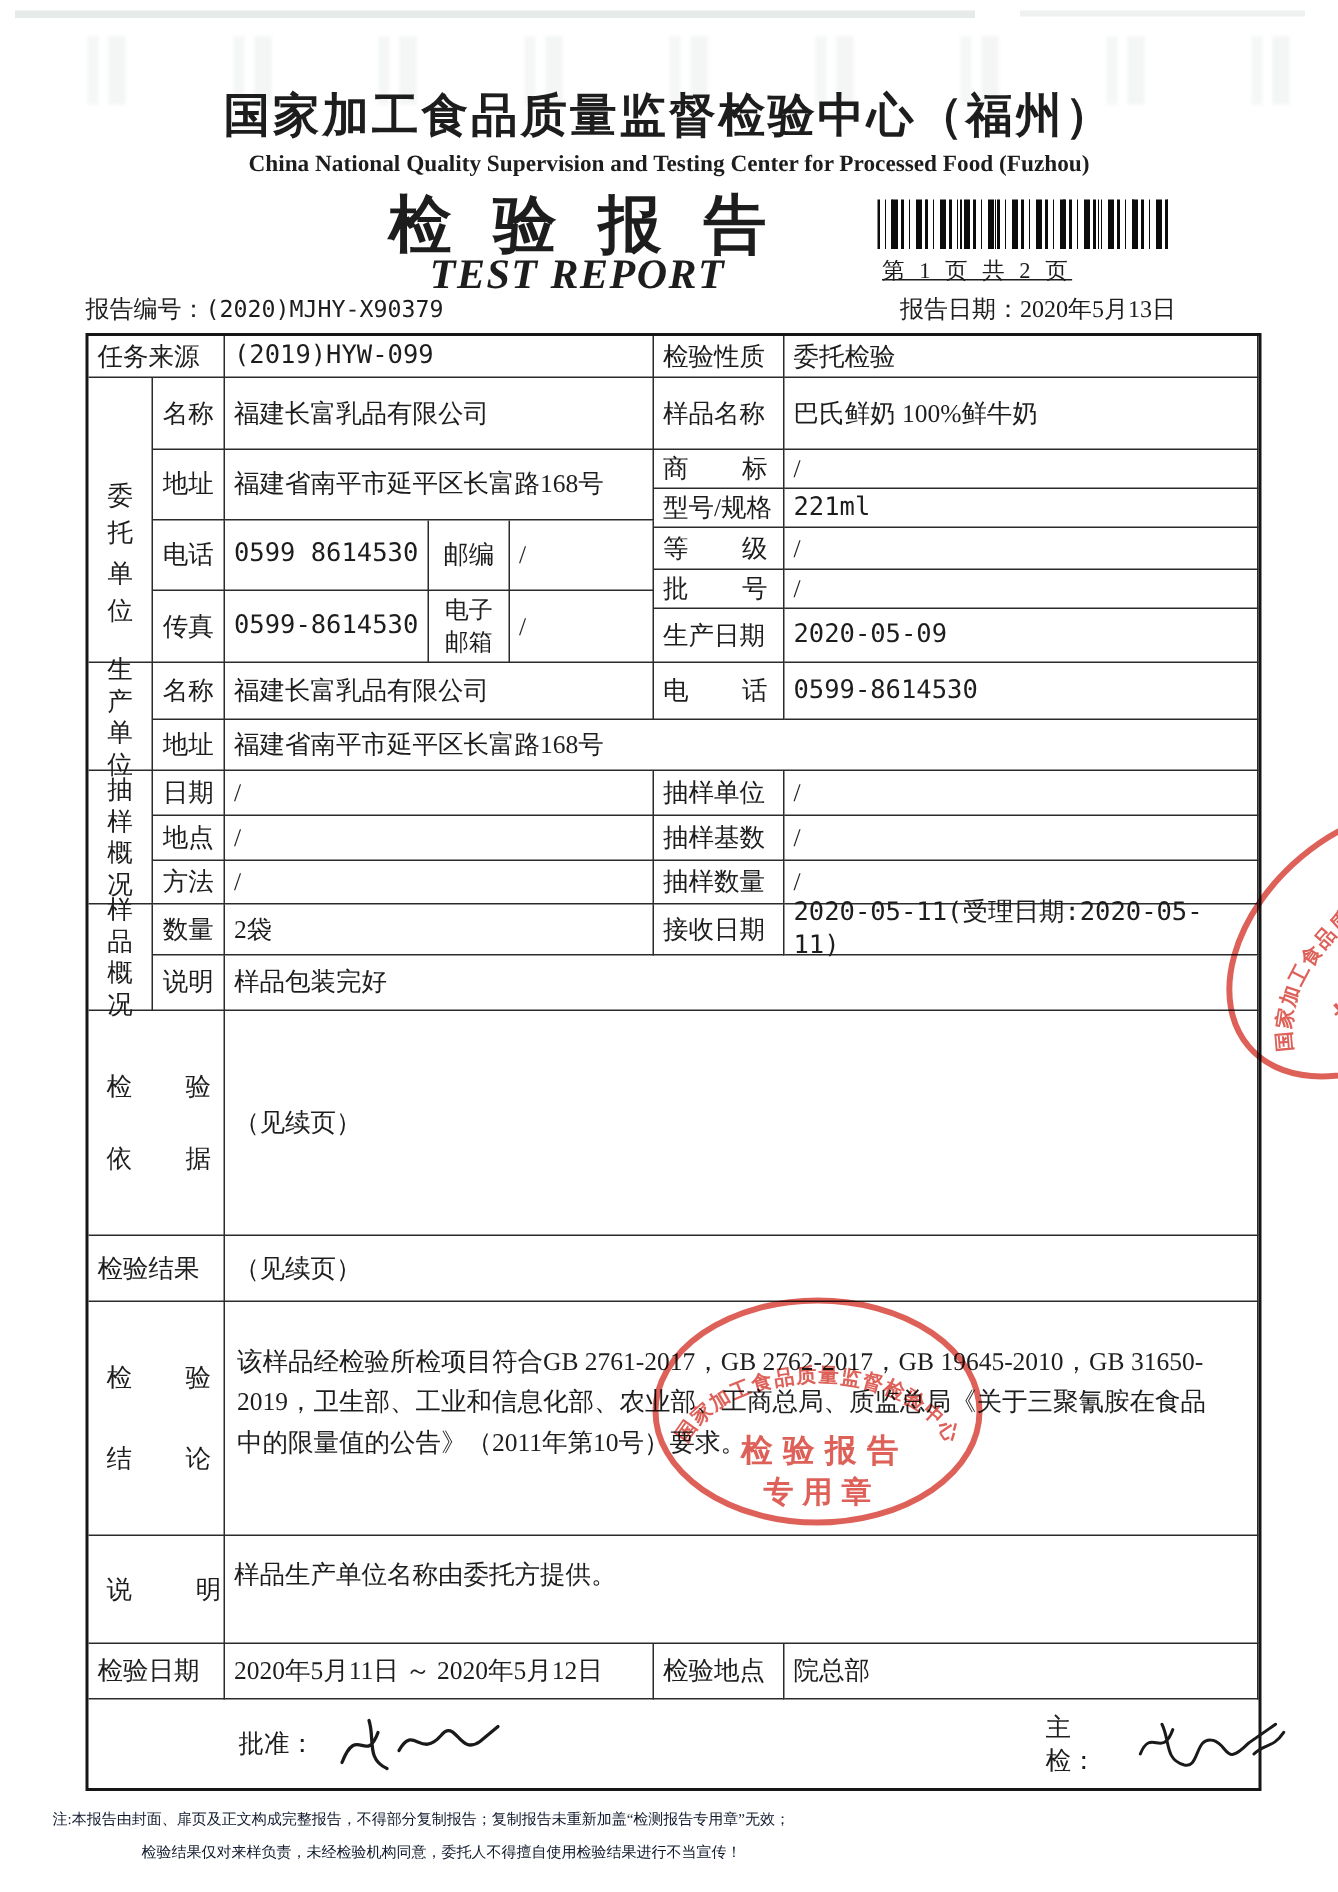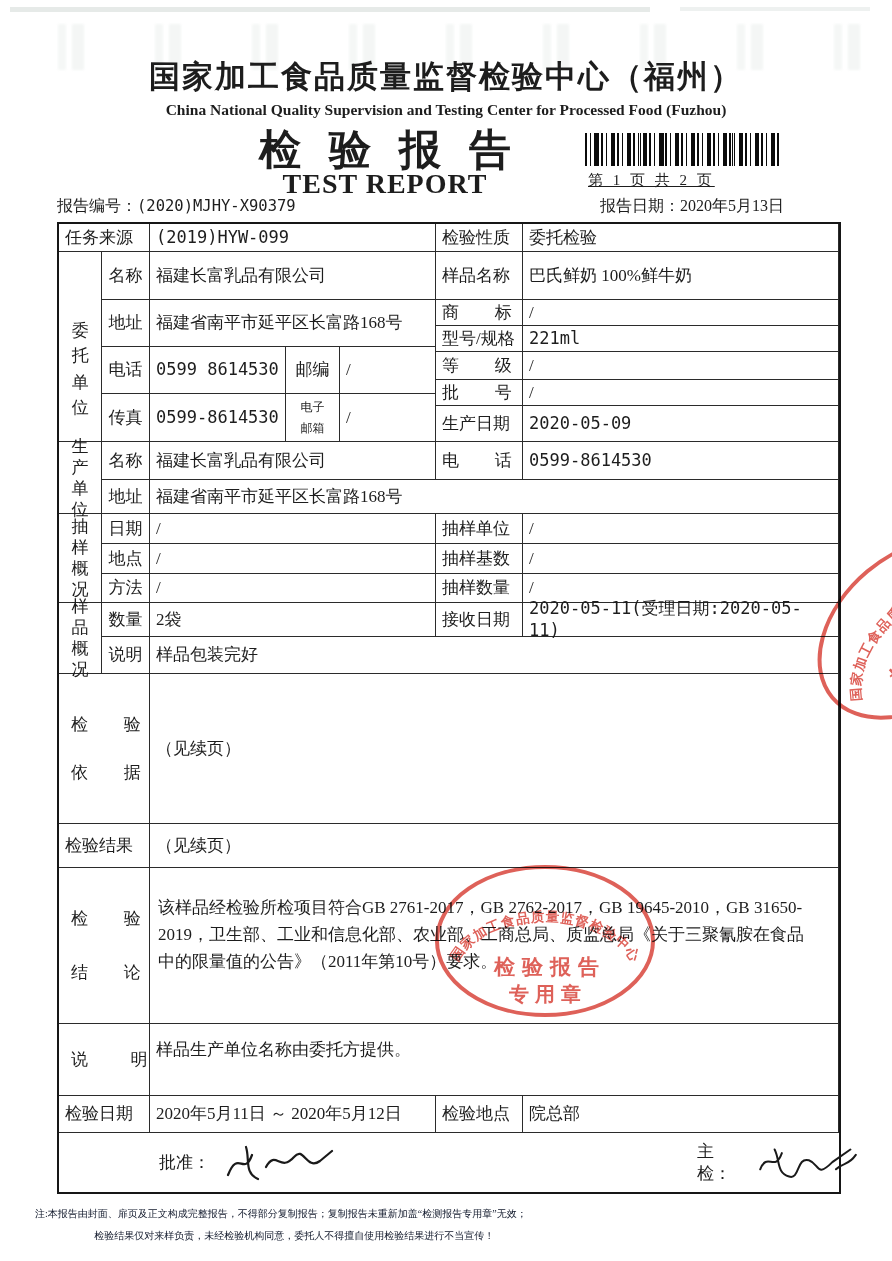--- a/index.html
+++ b/index.html
@@ -8,41 +8,41 @@
   
   .topbar{position:absolute;top:7px;left:10px;width:640px;height:5px;background:#e6eae8;}
   .topbar2{position:absolute;top:7px;left:680px;width:190px;height:4px;background:#eef1f0;}
   .ghosts{position:absolute;top:24px;left:0;width:100%;height:46px;opacity:.5;filter:blur(1px);
     background:repeating-linear-gradient(90deg,transparent 0 58px,#edf1ef 58px 66px,transparent 66px 72px,#eaefed 72px 84px,transparent 84px 97px);}
   
   .org-cn{position:absolute;top:56px;left:0;width:892px;text-align:center;font-size:31px;font-weight:bold;letter-spacing:2px;}
   .org-en{position:absolute;top:101px;left:0;width:892px;text-align:center;font-size:15.5px;font-weight:bold;}
   .title-cn{position:absolute;top:122px;left:0;width:770px;text-align:center;font-size:42px;font-weight:bold;
             letter-spacing:28px;text-indent:28px;}
-  .title-en{position:absolute;top:168px;left:0;width:770px;text-align:center;font-size:28px;font-weight:bold;letter-spacing:1px;}
+  .title-en{position:absolute;top:168px;left:0;width:770px;text-align:center;font-size:28px;font-weight:bold;letter-spacing:1px;font-style:italic;}
   .barcode{position:absolute;left:585px;top:133px;width:195px;height:33px;
     background:
       repeating-linear-gradient(90deg,#0b0b0b 0 2px,transparent 2px 5px,#0b0b0b 5px 6px,transparent 6px 10px,#0b0b0b 10px 14px,transparent 14px 16px),
       repeating-linear-gradient(90deg,transparent 0 9px,#0b0b0b 9px 10px,transparent 10px 23px);}
   .page-info{position:absolute;left:588px;top:171px;font-size:15px;letter-spacing:3px;text-decoration:underline;}
   .meta-left{position:absolute;left:57px;top:196px;font-size:16px;}
   .meta-right{position:absolute;left:600px;top:196px;font-size:16px;}
   .num{font-family:"DejaVu Sans Mono",monospace;font-size:15.5px;}
   
   .tbl{position:absolute;left:57px;top:222px;width:780px;height:968px;border:2.5px solid #161616;box-sizing:content-box;}
   .cell{position:absolute;box-sizing:border-box;border-right:1.4px solid #2b2b2b;border-bottom:1.4px solid #2b2b2b;
         display:flex;align-items:center;padding:1px 6px;font-size:17px;line-height:1.25;}
   .lbl{justify-content:flex-start;}
   .ctr{justify-content:center;text-align:center;}
   .vlabel{writing-mode:vertical-lr;text-orientation:upright;letter-spacing:26px;padding-top:24px;}
   .wrap2{text-align:center;line-height:21px;padding:1px 4px;}
   .sp2{letter-spacing:2.1em;white-space:nowrap;}
   .sp3{letter-spacing:2.5em;white-space:nowrap;}
   .twoLine{flex-direction:column;align-items:flex-start;justify-content:center;gap:26px;padding-left:12px;}
-  .small{font-size:12px;line-height:17px;}
+  .small{font-size:16px;line-height:17px;}
   .conclusion-cell{align-items:flex-start;padding:26px 24px 0 8px;line-height:27px;}
   .remark-cell{align-items:flex-start;padding-top:15px;}
   .sig-row{border:none;}
   .sig-group{position:absolute;display:flex;align-items:center;gap:10px;font-size:17px;}
   .sig-svg{display:block;}
   
   .stamp{position:absolute;z-index:6;opacity:.85;pointer-events:none;mix-blend-mode:multiply;}
   .stamp-edge{transform:rotate(-40deg);}
   .footer{position:absolute;left:35px;top:1203px;font-size:10px;color:#0f172a;line-height:22px;}
   .footer .l2{padding-left:27px;text-align:center;}

